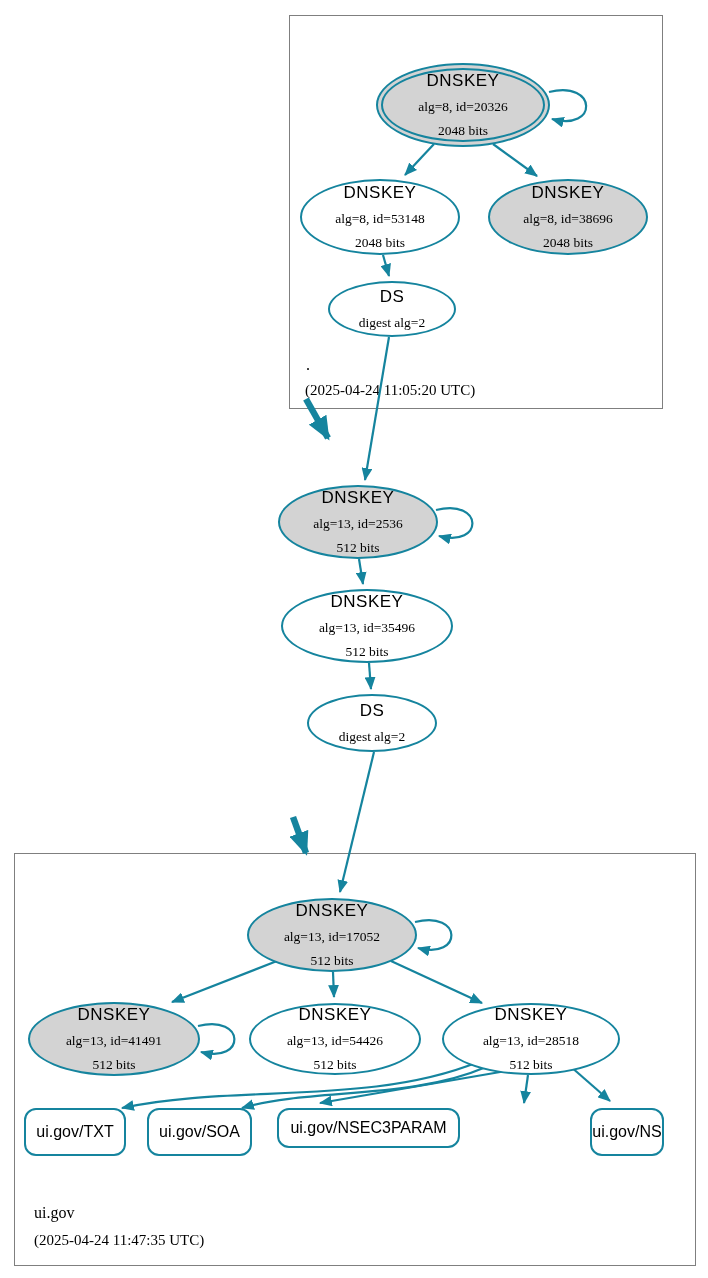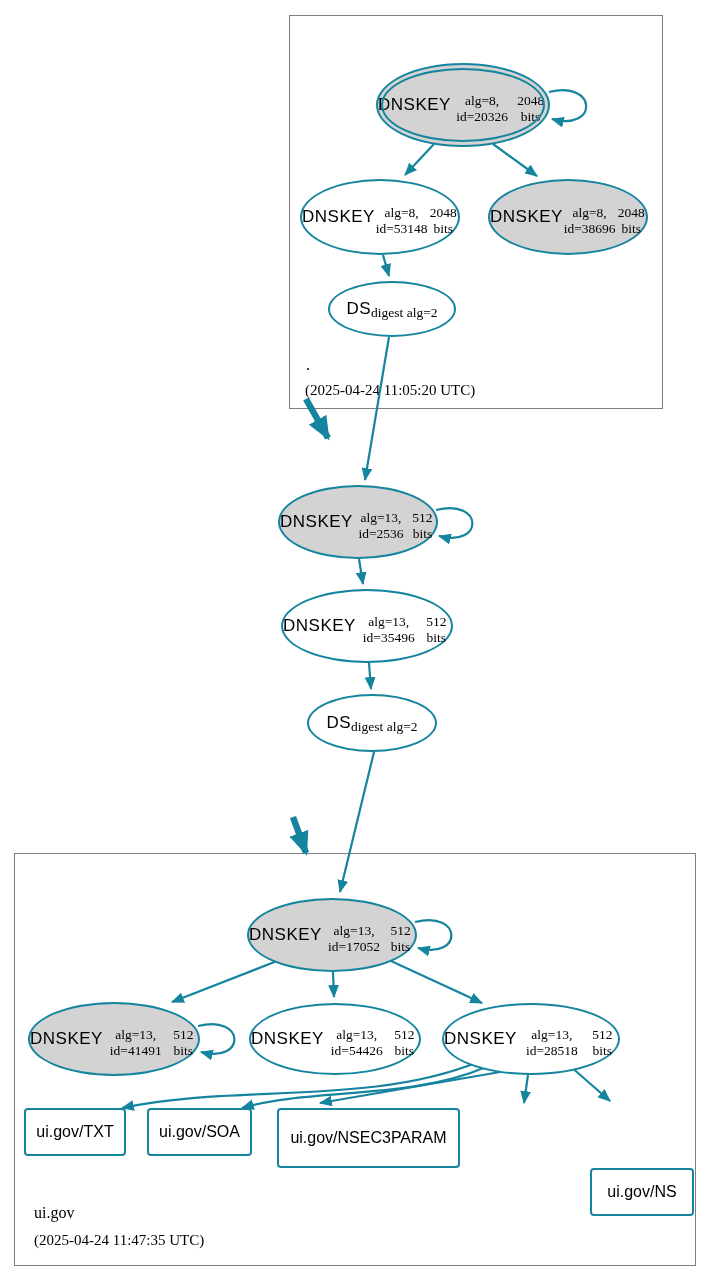--- a/index.html
+++ b/index.html
@@ -12,29 +12,29 @@
   html,body{margin:0;padding:0;background:#ffffff;}
   .canvas{position:relative;width:708px;height:1278px;background:#ffffff;overflow:hidden;
           font-family:"Liberation Sans",sans-serif;color:var(--text);}
   .zone{position:absolute;border:1px solid var(--box-border);background:#ffffff;z-index:0;}
   .zone-label{position:absolute;font:16px "Liberation Serif",serif;white-space:nowrap;}
   .zone-ts{position:absolute;font:15px "Liberation Serif",serif;white-space:nowrap;}
   .edges{position:absolute;left:0;top:0;z-index:1;pointer-events:none;}
   .edge{stroke:var(--edge);fill:none;stroke-width:2.2;}
   .edge.thick{stroke-width:6.5;}
   .ah{fill:var(--edge);}
-  .node{position:absolute;z-index:2;display:flex;flex-direction:row;align-items:center;
+  .node{position:absolute;z-index:2;display:flex;flex-direction:column;align-items:center;
         justify-content:center;text-align:center;box-sizing:border-box;line-height:1.2;}
   .ellipse{border:2.2px solid var(--edge);border-radius:50%;background:var(--node-fill);}
   .ellipse.gray{background:var(--key-fill);}
   .ellipse.double::before{content:"";position:absolute;inset:3px;border:2px solid var(--edge);
         border-radius:50%;pointer-events:none;}
   .nt{font:17px "Liberation Sans",sans-serif;letter-spacing:.5px;}
   .nd{font:13.5px "Liberation Serif",serif;margin-top:8px;}
-  .rrset{border:2.2px solid var(--edge);border-radius:4px;background:var(--node-fill);
+  .rrset{border:2.2px solid var(--edge);border-radius:12px;background:var(--node-fill);
         font:16px "Liberation Sans",sans-serif;}
 </style>
 </head>
 <body>
 
 <div class="canvas">
 
   <div class="zone" style="left:289px;top:15px;width:372px;height:392px">
     <div class="zone-label" style="left:16px;top:340px">.</div>
     <div class="zone-ts" style="left:15px;top:366px">(2025-04-24 11:05:20 UTC)</div>
@@ -132,16 +132,16 @@
     <div class="nd">512 bits</div>
   </div>
   <div class="node ellipse" style="left:442px;top:1003px;width:178px;height:72px">
     <div class="nt">DNSKEY</div>
     <div class="nd">alg=13, id=28518</div>
     <div class="nd">512 bits</div>
   </div>
 
   <div class="node rrset" style="left:24px;top:1108px;width:102px;height:48px">ui.gov/TXT</div>
   <div class="node rrset" style="left:147px;top:1108px;width:105px;height:48px">ui.gov/SOA</div>
-  <div class="node rrset" style="left:277px;top:1108px;width:183px;height:60px">ui.gov/NSEC3PARAM</div>
-  <div class="node rrset" style="left:590px;top:1168px;width:104px;height:48px">ui.gov/NS</div>
+  <div class="node rrset" style="left:277px;top:1108px;width:183px;height:40px">ui.gov/NSEC3PARAM</div>
+  <div class="node rrset" style="left:590px;top:1108px;width:74px;height:48px">ui.gov/NS</div>
 
 </div>
 
 </body></html>

